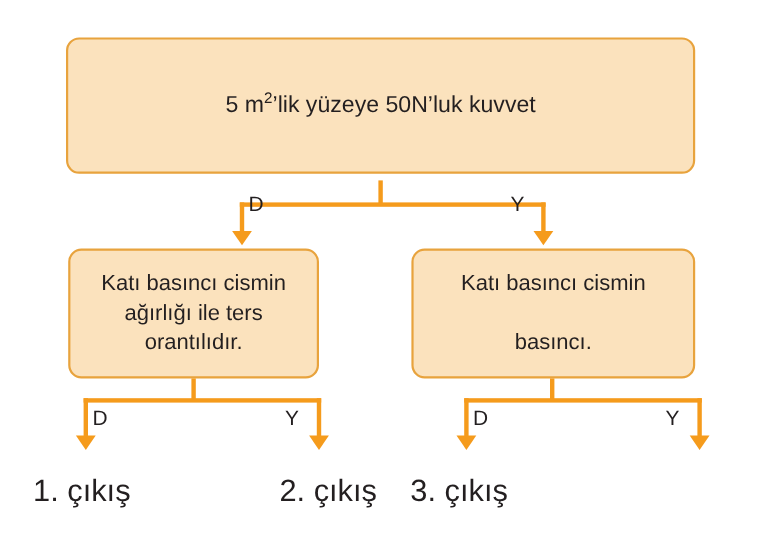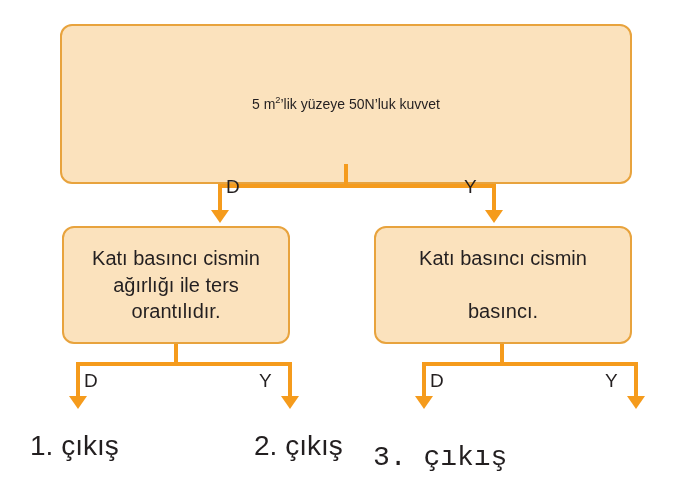--- a/index.html
+++ b/index.html
@@ -34,24 +34,24 @@
     color: #231f20;
   }
 
   .node-text {
     display: block;
     padding: 0 10px;
   }
 
   #node-root {
     left: 60px;
-    top: 24px;
+    top: 34px;
     width: 572px;
-    height: 160px;
-    font-size: 14px;
+    height: 124px;
+    font-size: 21px;
   }
 
   #node-left {
     left: 62px;
     top: 226px;
     width: 228px;
     height: 118px;
     font-size: 20px;
   }
 
@@ -152,15 +152,15 @@
   <div class="line vline" style="left:422px; top:362px; height:36px;"></div>
   <div class="line vline" style="left:634px; top:362px; height:36px;"></div>
   <div class="arrow" style="left:415px; top:396px;"></div>
   <div class="arrow" style="left:627px; top:396px;"></div>
 
   <span class="edge-label" style="left:430px; top:370px;">D</span>
   <span class="edge-label" style="left:605px; top:370px;">Y</span>
 
   <span class="outcome" style="left:30px; top:430px;">1. çıkış</span>
   <span class="outcome" style="left:243px; top:430px;margin-left:11px;">2. çıkış</span>
-  <span class="outcome" style="left:373px; top:442px;font-family:Liberation Mono, monospace;">3. çıkış</span>
+  <span class="outcome" style="left:373px; top:430px;">3. çıkış</span>
 
 </div>
 
 </body></html>

